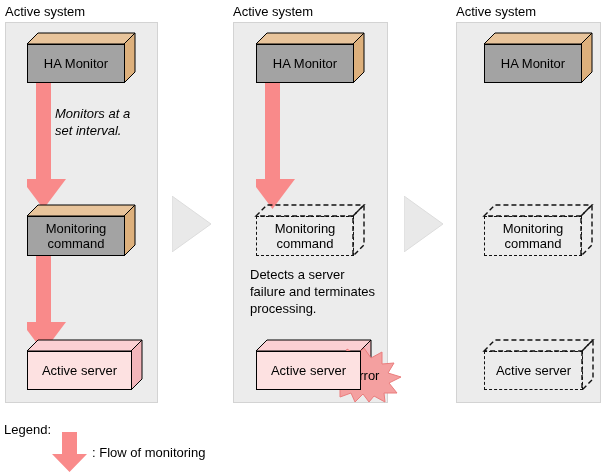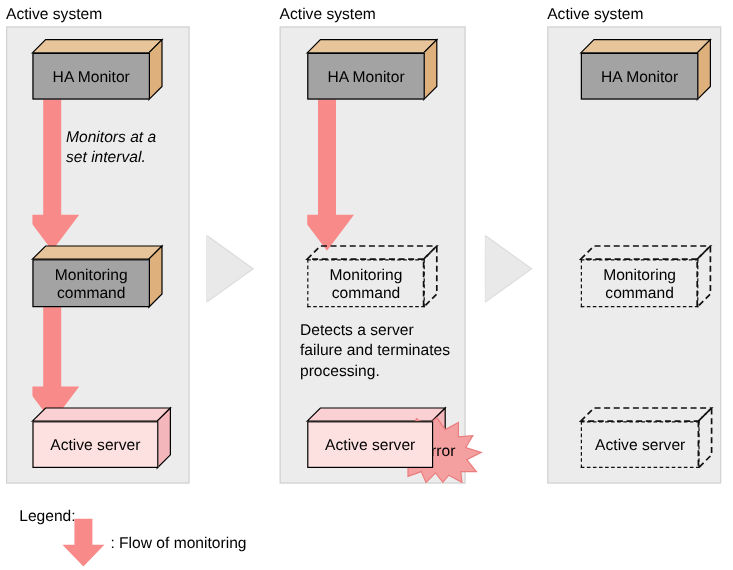--- a/index.html
+++ b/index.html
@@ -98,21 +98,20 @@
     color: #000;
     padding-left: 2px;
     box-sizing: border-box;
   }
 
   
   .legend-title {
     position: absolute;
     font-size: 13px;
     line-height: 15px;
-    margin-left: 12px;
   }
   .legend-text {
     position: absolute;
     font-size: 13px;
     line-height: 15px;
     white-space: nowrap;
   }
   .legend-arrow { position: absolute; }
 </style>
 </head>

